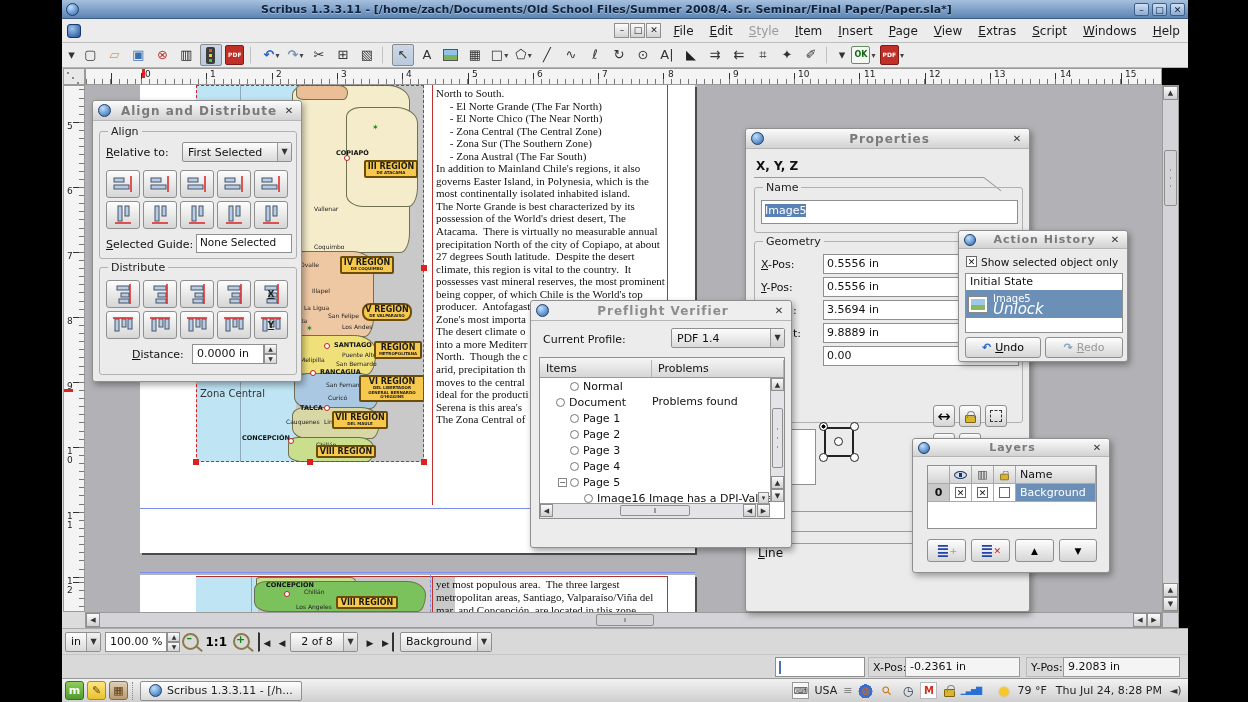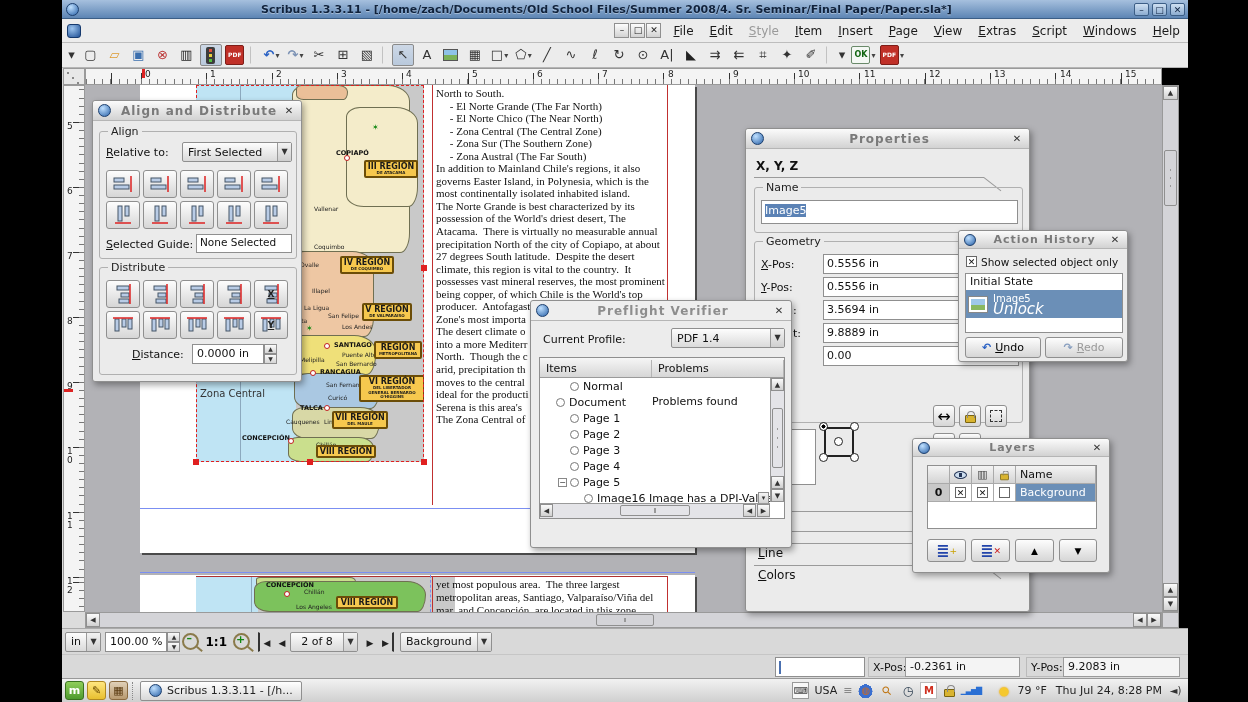--- a/index.html
+++ b/index.html
@@ -484,21 +484,21 @@
         <div class="grat" style="left:44px"></div>
         <div>
               <div class="rlabel" style="left: 168px; top: 75px; width: 54px;">
             <span class="rl-t">III REGIÓN</span>
             <span class="rl-sub">DE ATACAMA</span>
           </div>
               <div class="rlabel" style="left: 144px; top: 171px; width: 54px;">
             <span class="rl-t">IV REGIÓN</span>
             <span class="rl-sub">DE COQUIMBO</span>
           </div>
-              <div class="rlabel" style="left: 166px; top: 218px; width: 50px;">
+              <div class="rlabel" style="left: 166px; top: 218px; width: 50px; border-radius: 8px;">
             <span class="rl-t">V REGIÓN</span>
             <span class="rl-sub">DE VALPARAISO</span>
           </div>
               <div class="rlabel" style="left: 178px; top: 256px; width: 48px;">
             <span class="rl-t">REGIÓN</span>
             <span class="rl-sub">METROPOLITANA</span>
           </div>
               <div class="rlabel" style="left: 163px; top: 290px; width: 66px;">
             <span class="rl-t">VI REGIÓN</span>
             <span class="rl-sub">DEL LIBERTADOR GENERAL BERNARDO O'HIGGINS</span>
@@ -788,25 +788,20 @@
     <div class="tabline" style="left:8px;top:382px;width:242px"></div>
     <div class="tabline" style="left:8px;top:402px;width:242px"></div>
 
     <div style="position:absolute;left:0;top:414px;width:285px">
 
           <div style="position:relative;height:22px">
           <span class="dlabel" style="left:12px;top:3px;font-size:12px"><u>L</u>ine</span>
           <span class="tabline" style="left:8px;top:0;width:230px"></span>
           <span class="tabdiag" style="left:238px;top:0"></span>
         </div>
-          <div style="position:relative;height:22px">
-          <span class="dlabel" style="left:12px;top:3px;font-size:12px"><u>C</u>olors</span>
-          <span class="tabline" style="left:8px;top:0;width:230px"></span>
-          <span class="tabdiag" style="left:238px;top:0"></span>
-        </div>
         </div>
   </div>
 
   <div class="dlg" style="left:30px;top:100px;width:210px;height:282px;z-index:30">
     <div class="dtitle">
       <span class="dglobe"></span>
       <span class="dttext">Align and Distribute</span>
       <span class="dclose">✕</span>
     </div>
     <div class="fieldset" style="left:6px;top:30px;width:198px;height:128px">

